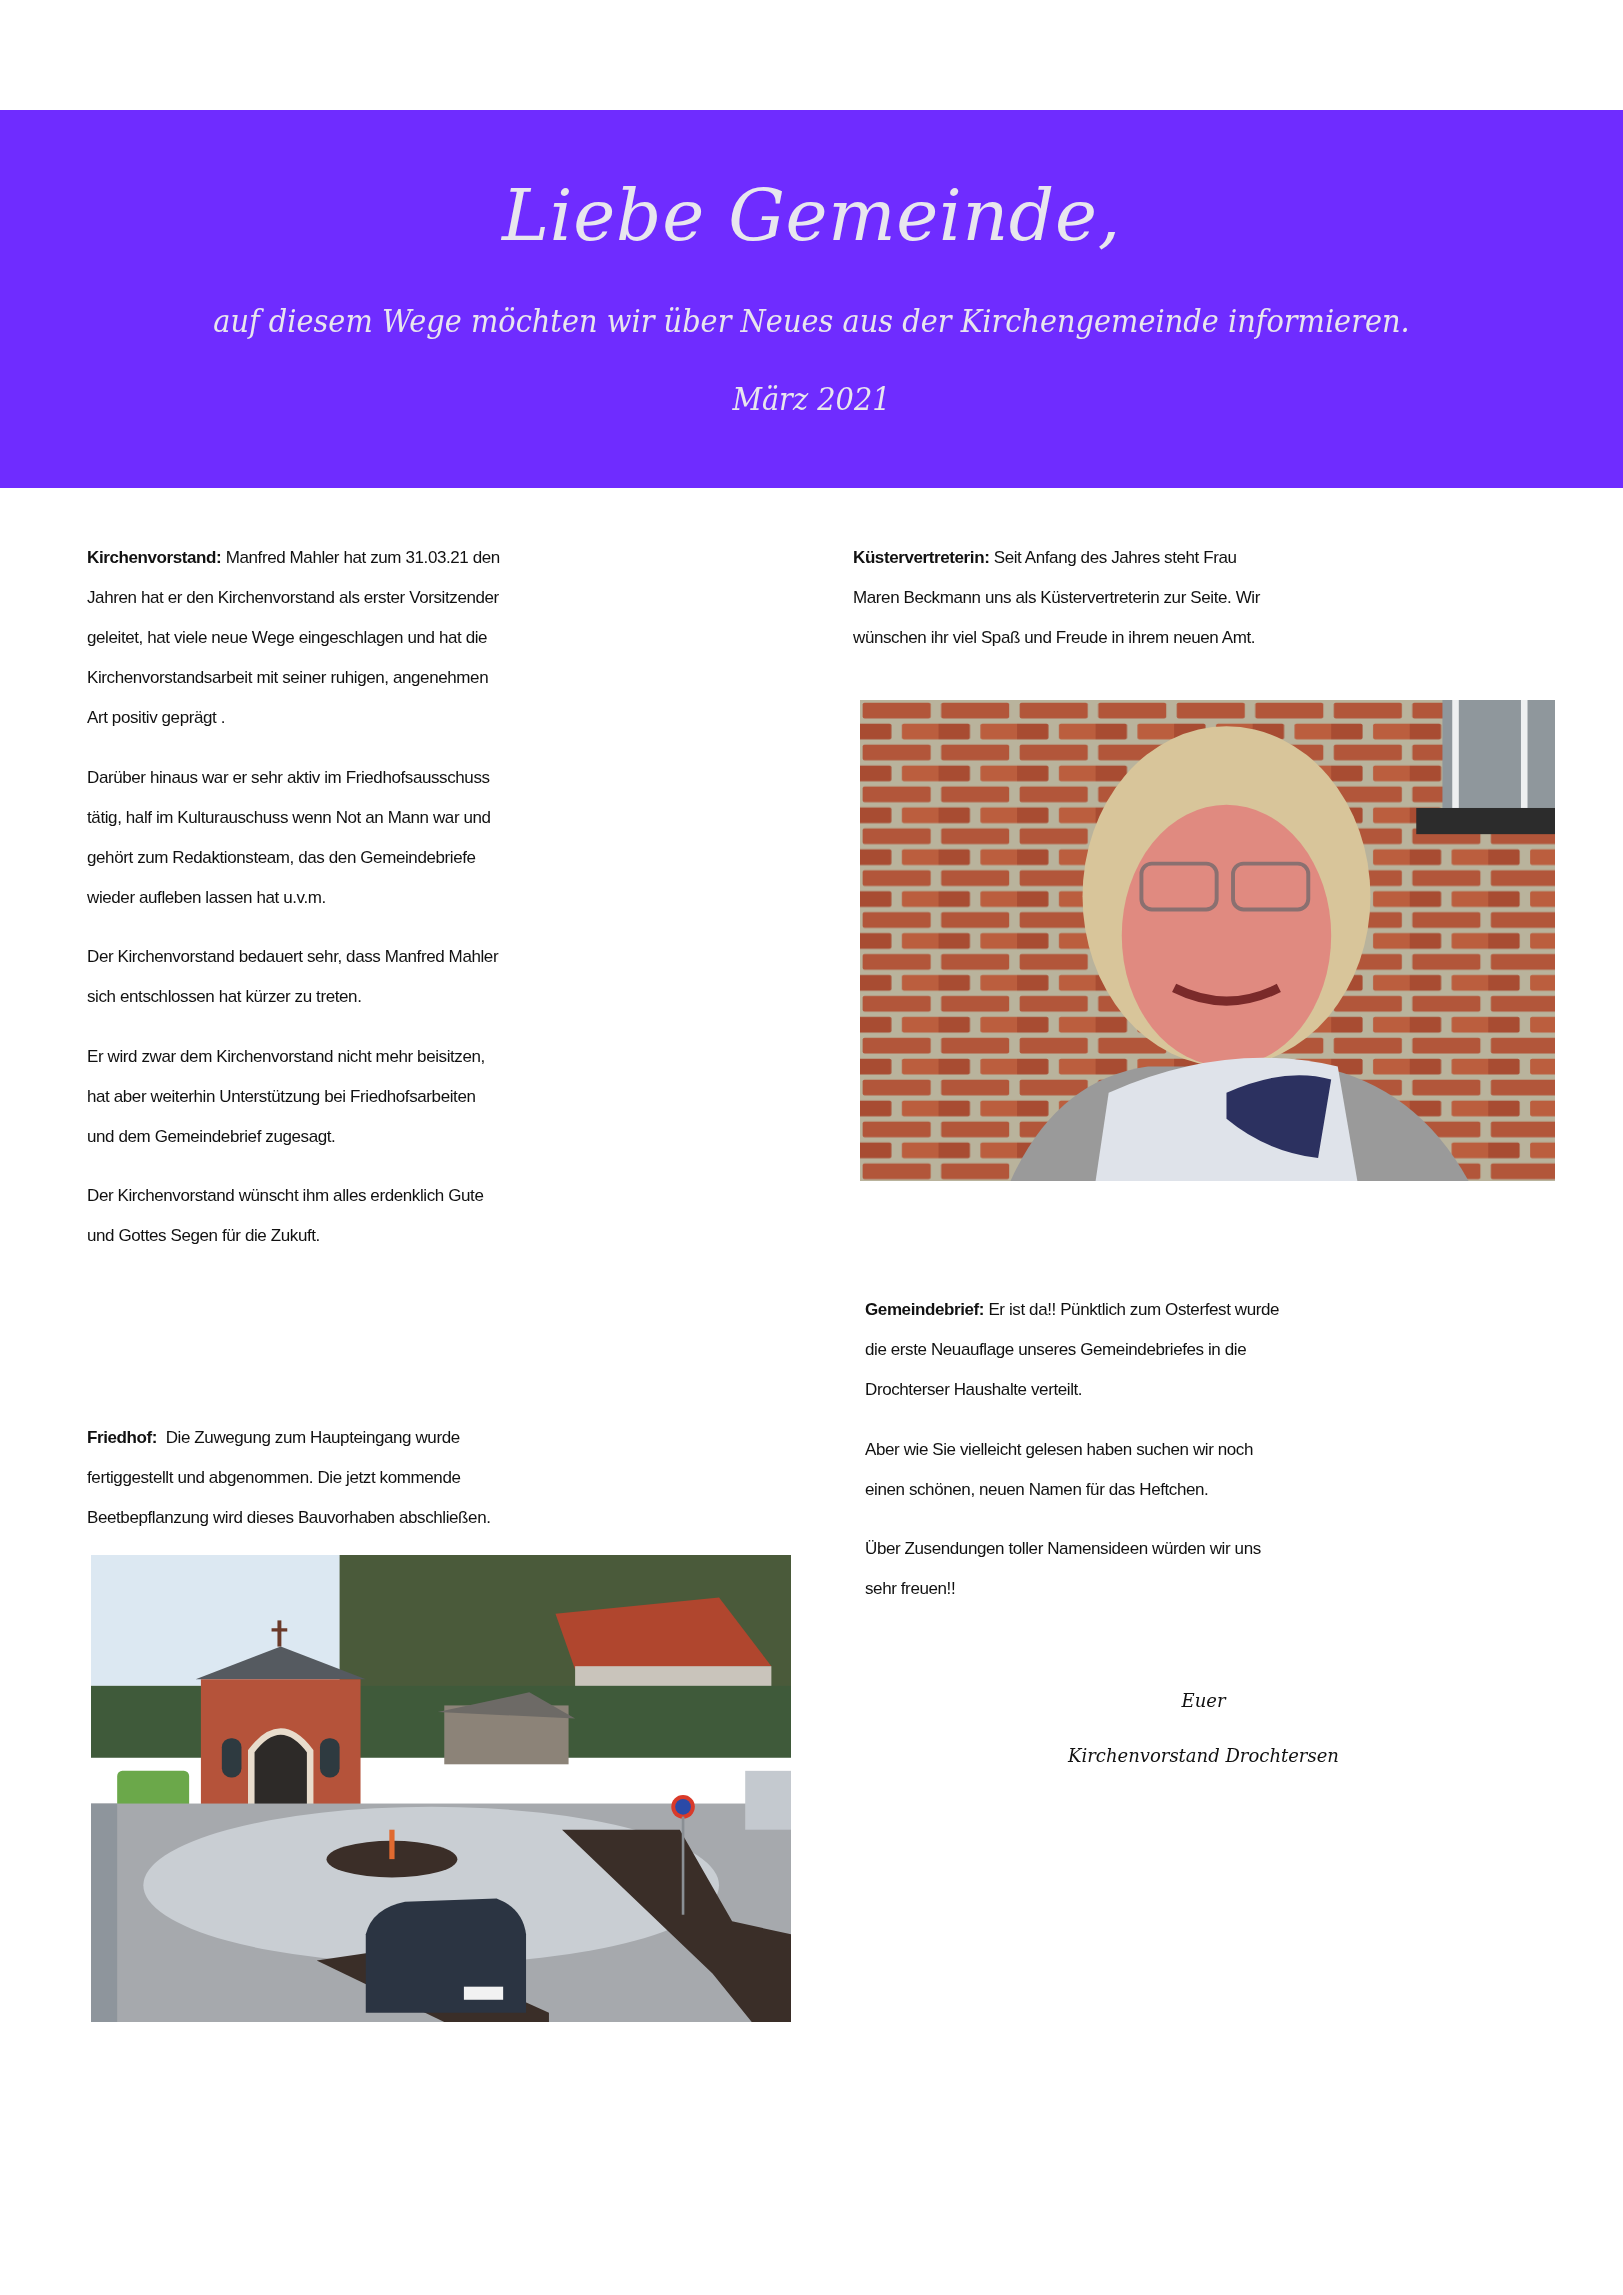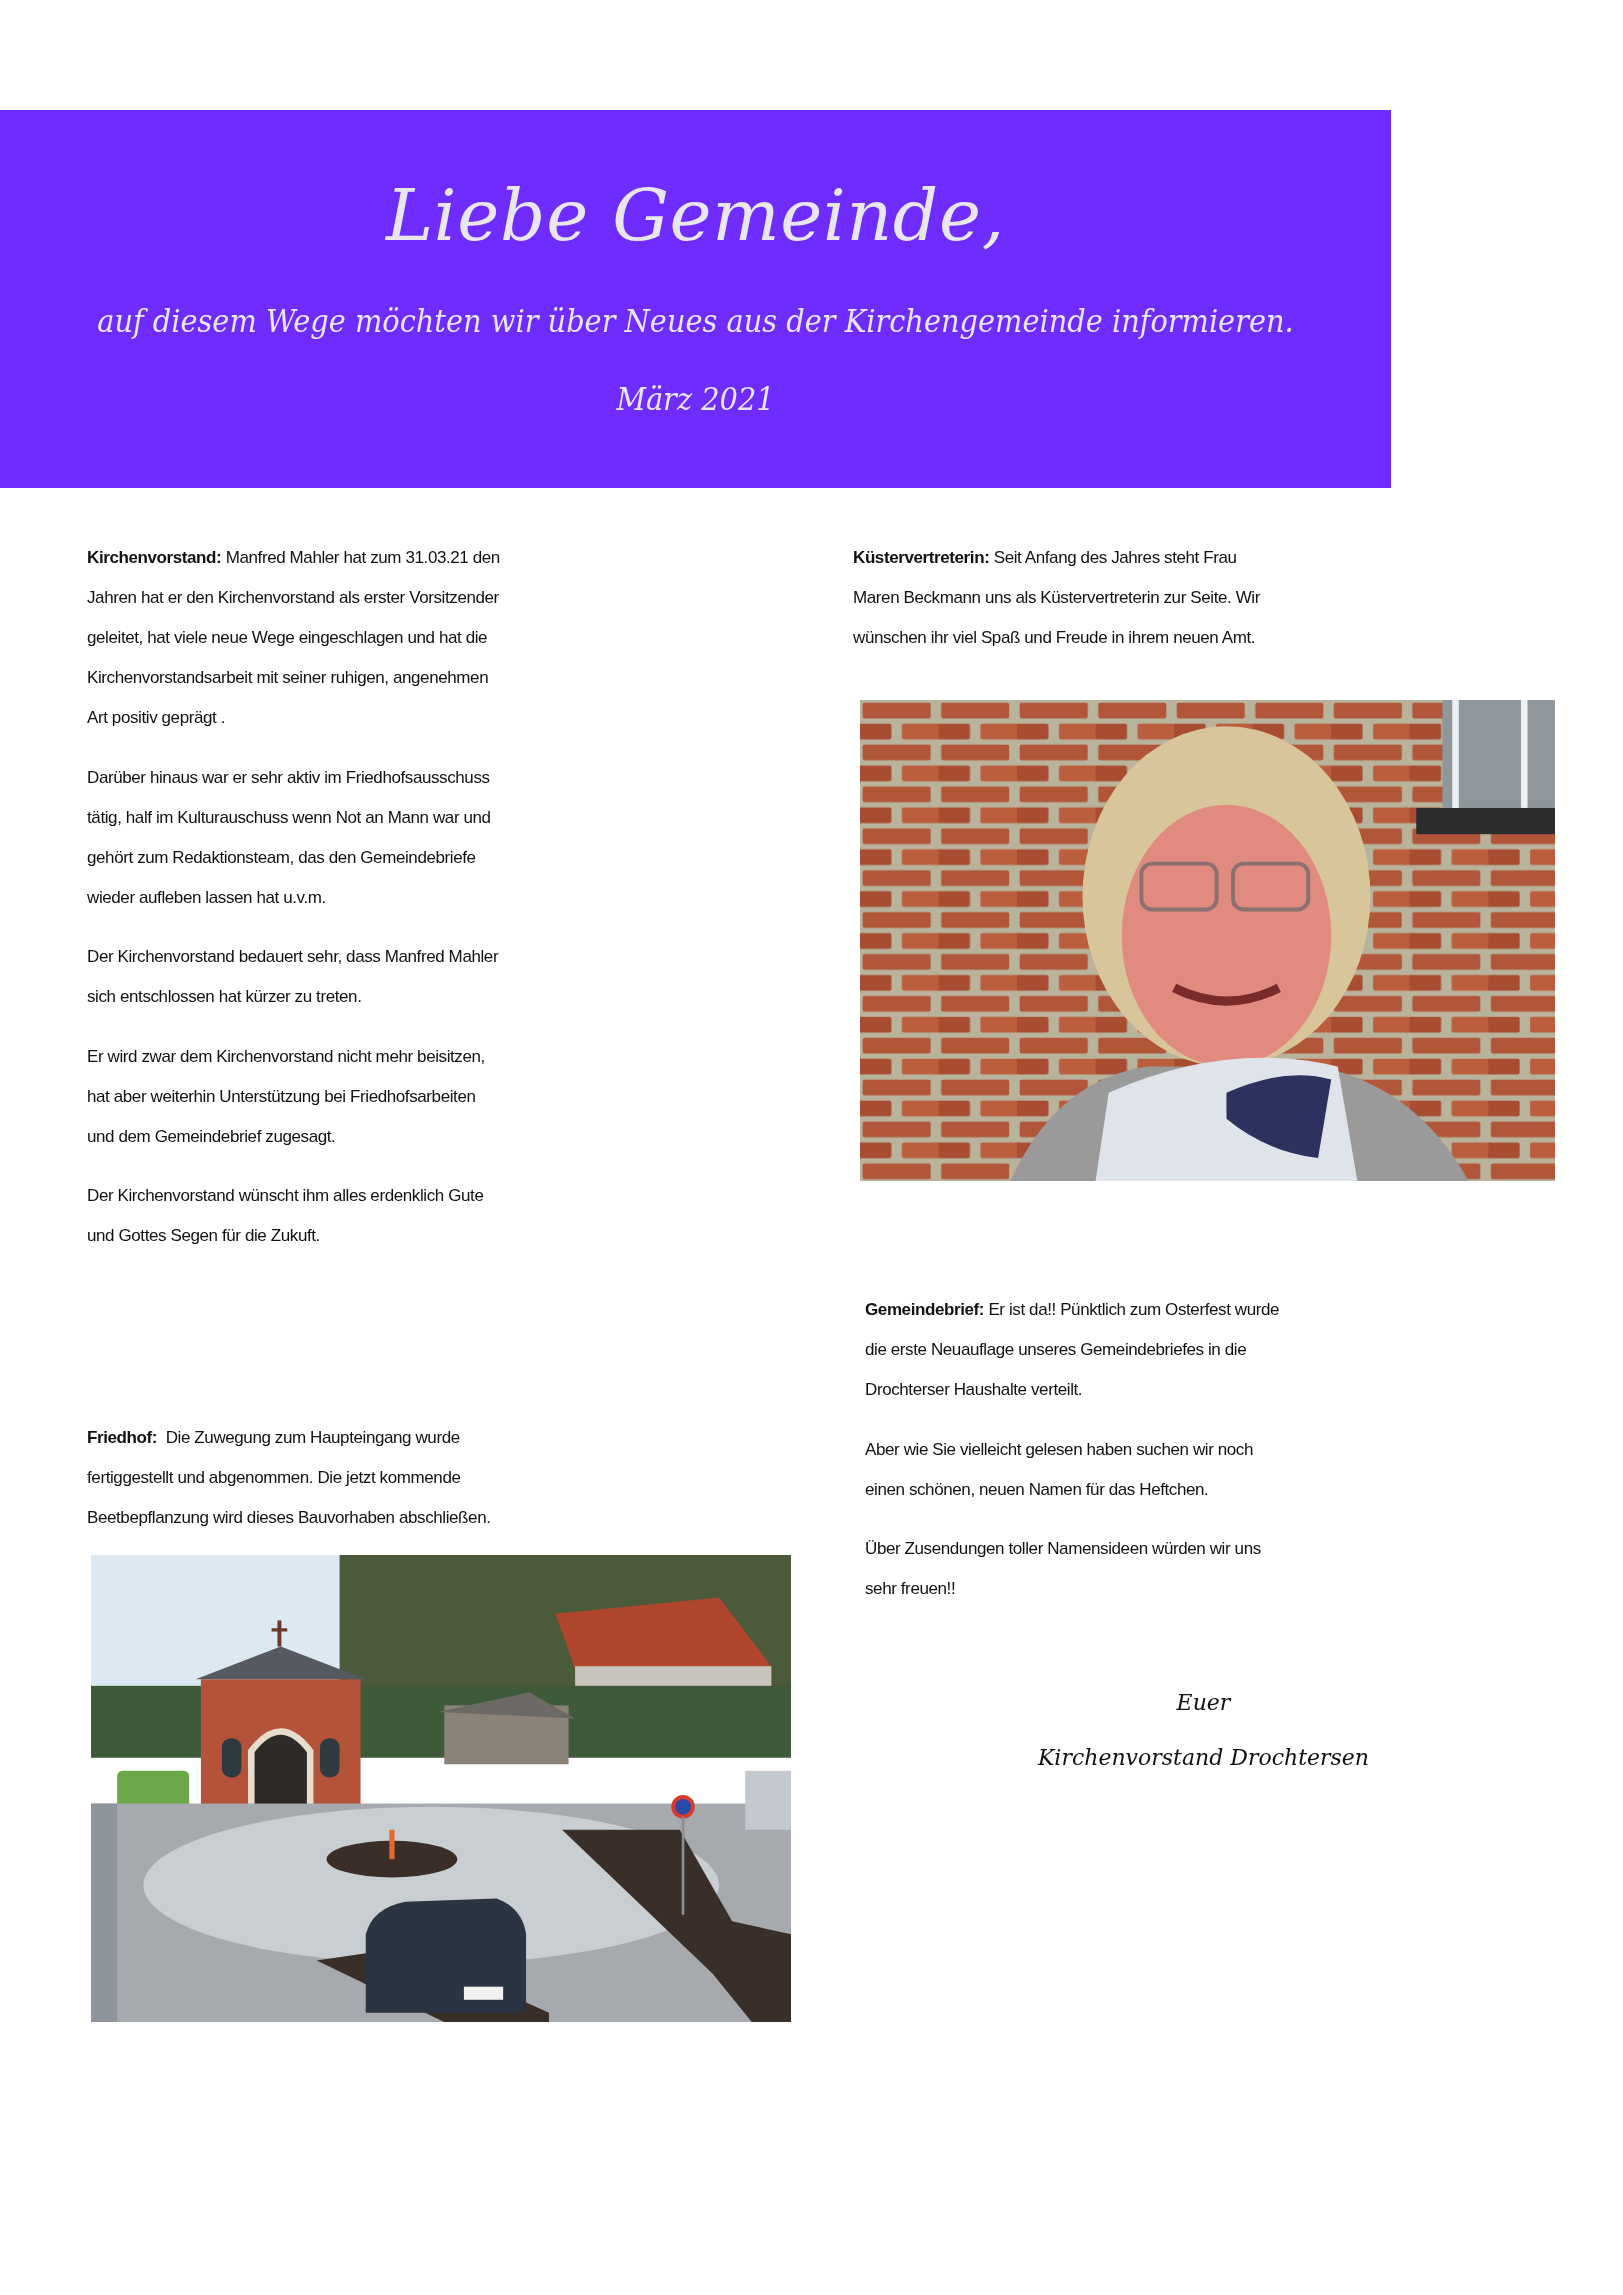--- a/index.html
+++ b/index.html
@@ -1,37 +1,37 @@
 <!DOCTYPE html>
 <html style="font-size:10.5px"><head>
   <meta charset="utf-8">
   <style>
     * { margin: 0; padding: 0; box-sizing: border-box; }
     html, body { width: 1623px; height: 2295px; background: #ffffff; }
     body { position: relative; overflow: hidden; font-family: "Liberation Sans", sans-serif; color: #111111; }
 
     .banner {
-      position: absolute; left: 0; top: 110px; width: 1391px; height: 378px;
+      position: absolute; left: 0; top: 110px; width: 1623px; height: 378px;
       background: #6f2cff; color: #e8e6ee; text-align: center;
       font-family: "DejaVu Serif", "Liberation Serif", serif; font-style: italic;
     }
     .banner .title { position: absolute; left: 0; right: 0; top: 60px; font-size: 71px; line-height: 92px; letter-spacing: 0.7px; }
     .banner .subtitle { position: absolute; left: 0; right: 0; top: 188px; font-size: 31px; line-height: 46px; transform: scaleX(0.93); transform-origin: center; }
     .banner .date { position: absolute; left: 0; right: 0; top: 266px; font-size: 31px; line-height: 46px; transform: scaleX(0.93); transform-origin: center; }
 
     .col { position: absolute; font-size: 17px; line-height: 40px; }
     .col p { margin: 0 0 19.6px 0; letter-spacing: -0.4px; }
     .col b { font-weight: bold; }
     .col .l { display: block; white-space: nowrap; }
 
     .photo { position: absolute; overflow: hidden; }
     .photo svg { display: block; width: 100%; height: 100%; }
 
     .signoff { position: absolute; left: 942px; width: 523px; text-align: center;
-      font-family: "DejaVu Serif", "Liberation Serif", serif; font-style: italic; font-size: 22px; color: #111; }
+      font-family: "DejaVu Serif", "Liberation Serif", serif; font-style: italic; font-size: 18px; color: #111; }
   </style>
 </head>
 <body>
 
 <header class="banner">
   <div class="title">Liebe Gemeinde,</div>
   <div class="subtitle">auf diesem Wege möchten wir über Neues aus der Kirchengemeinde informieren.</div>
   <div class="date">März 2021</div>
 </header>
 

